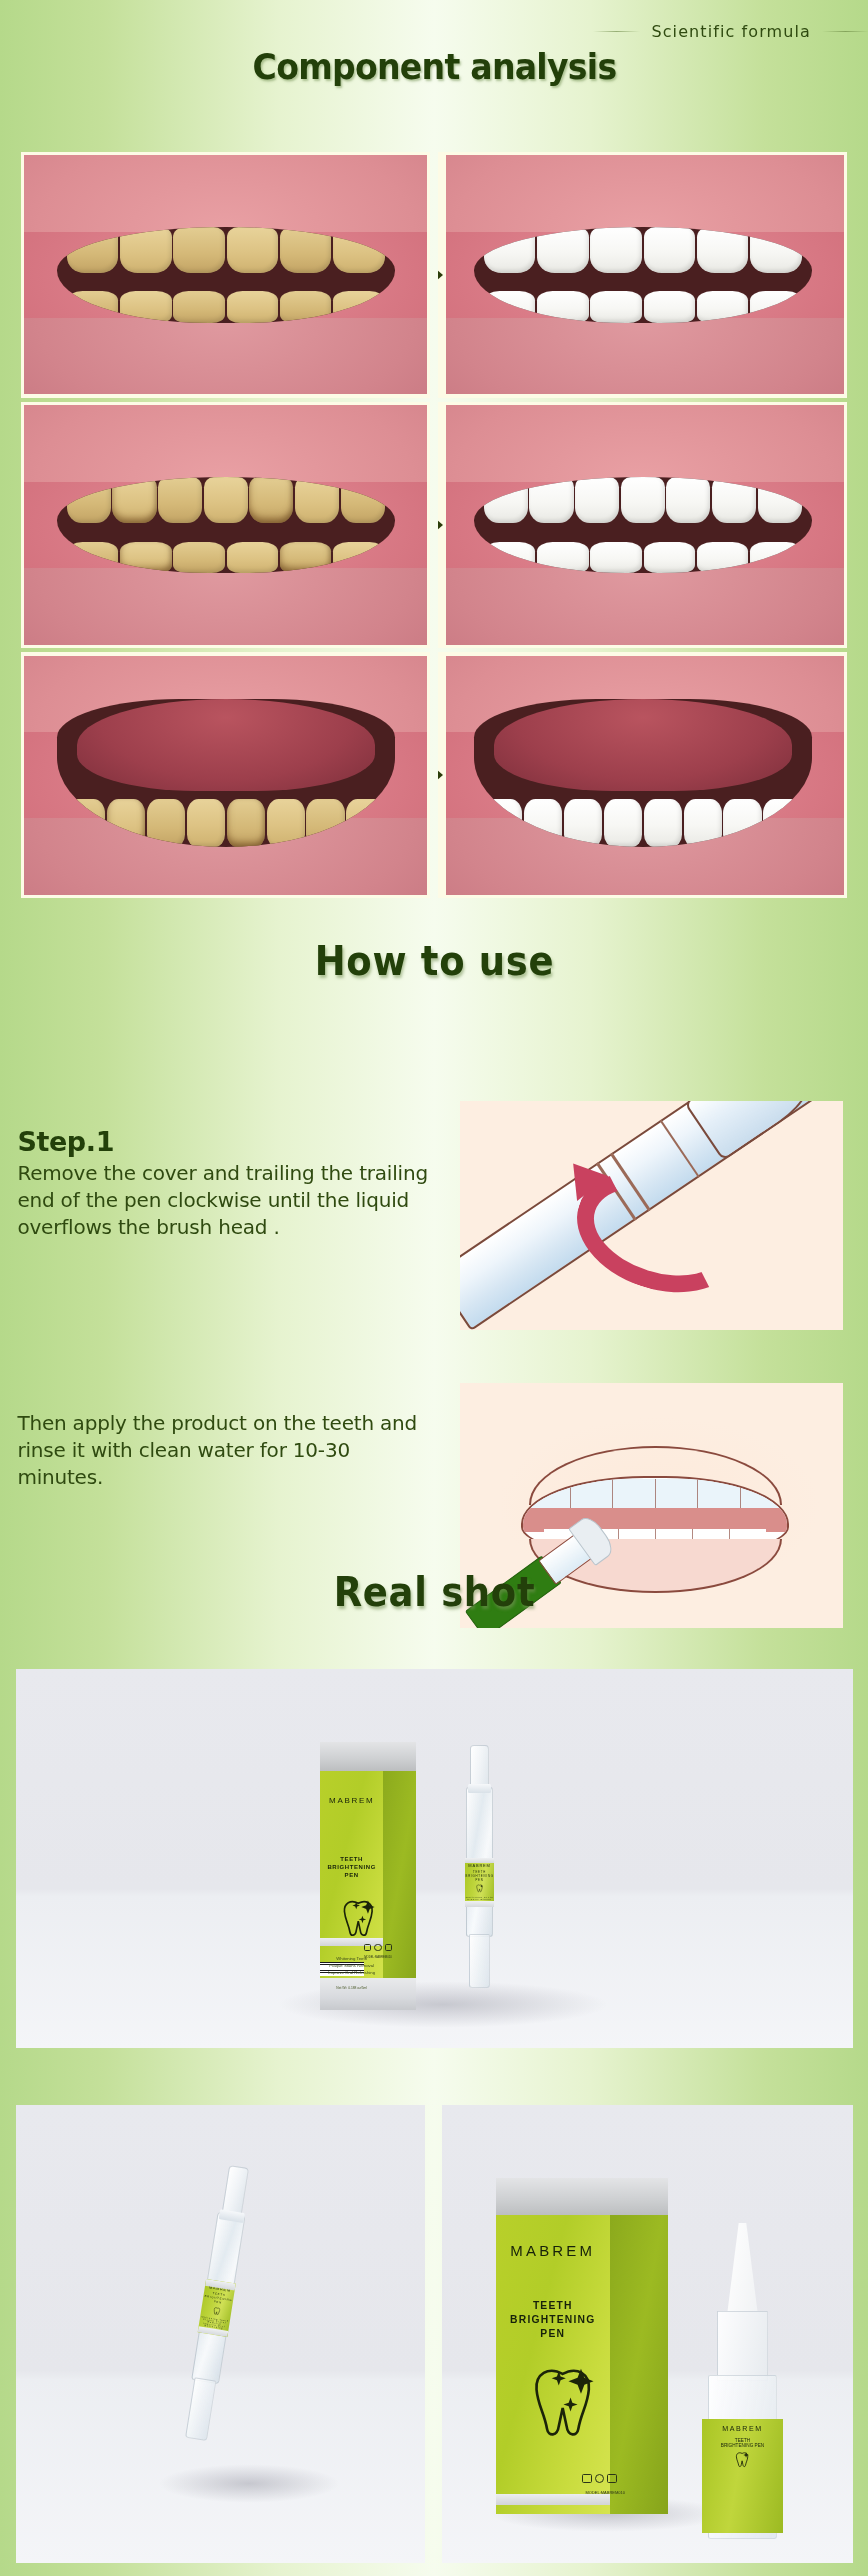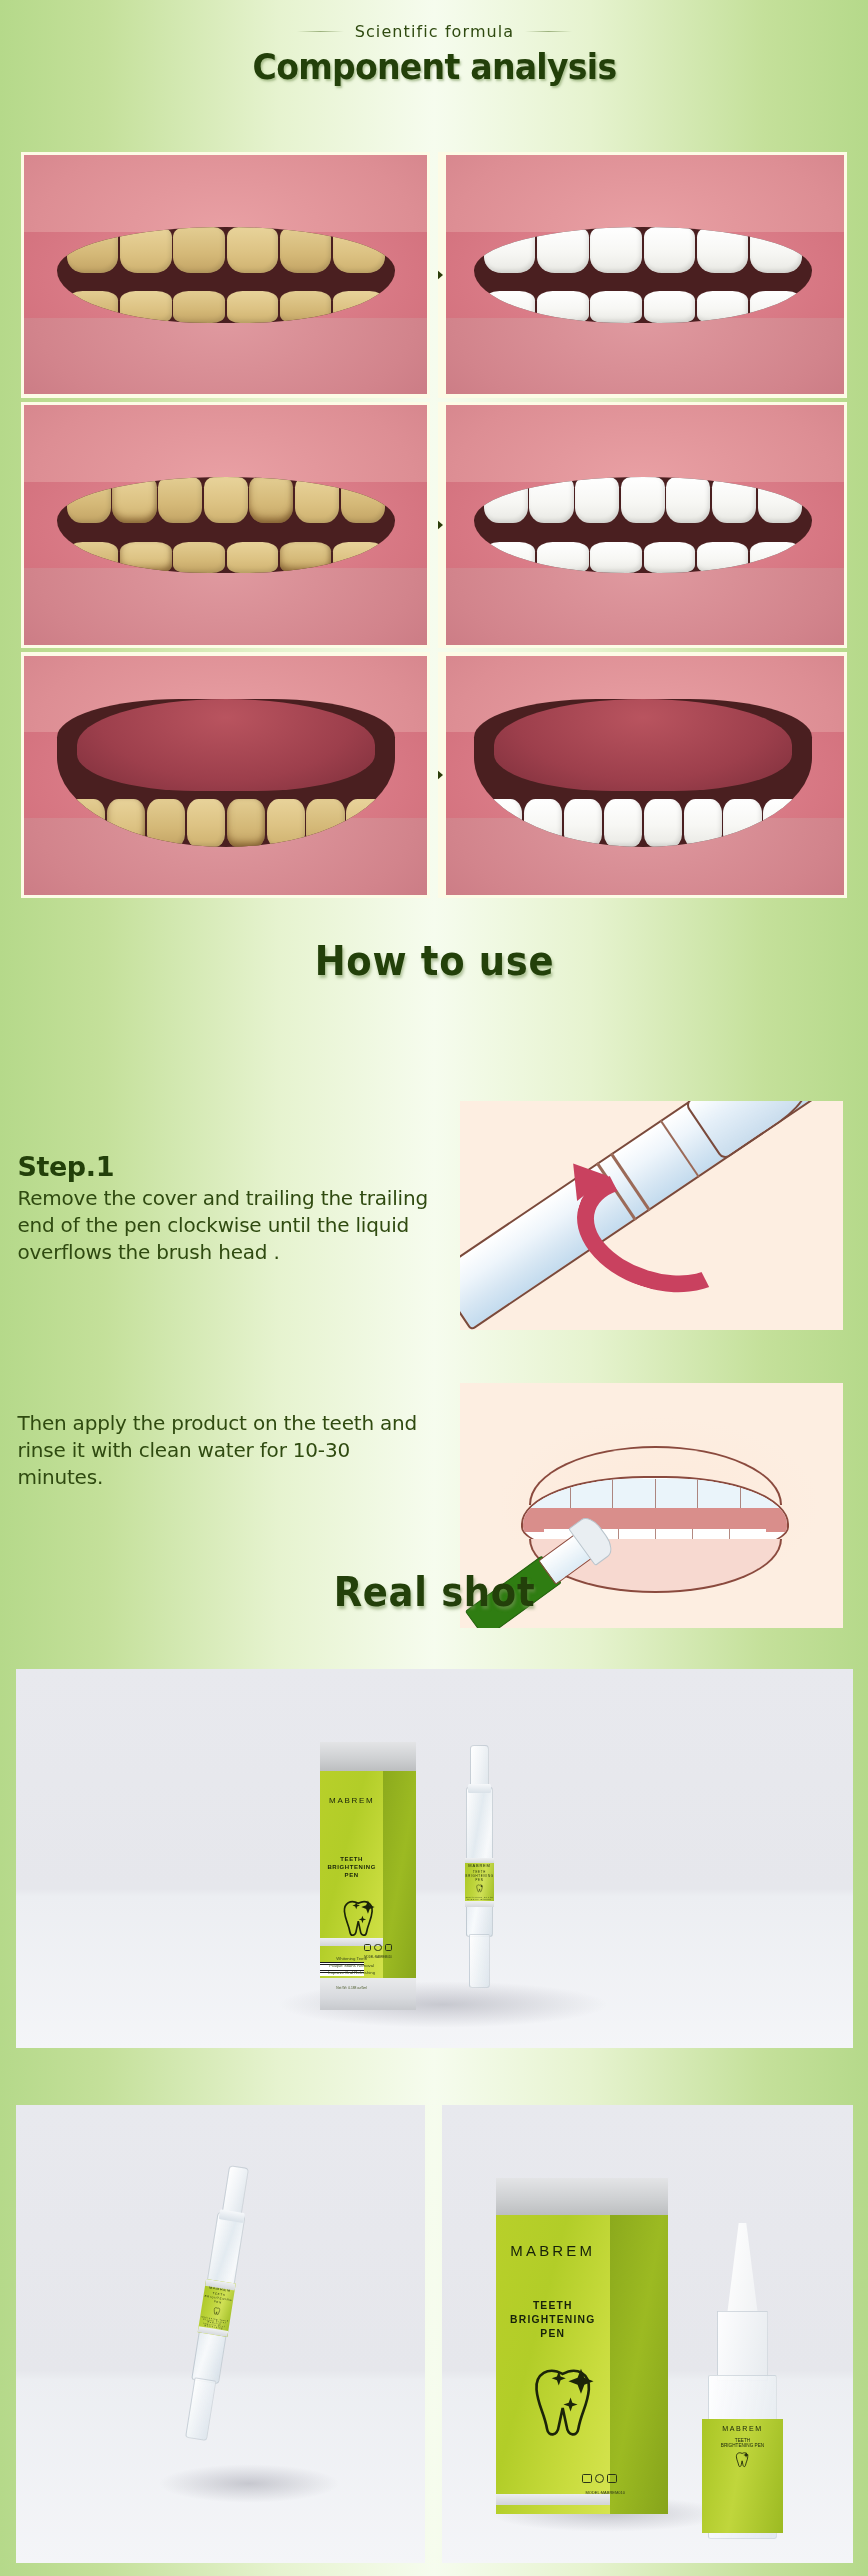--- a/index.html
+++ b/index.html
@@ -12,21 +12,21 @@
         #b5d98a 0%, #c4e09a 12%, #e6f3cf 32%, #f6fcee 50%,
         #e6f3cf 68%, #c4e09a 88%, #b5d98a 100%);
     overflow: hidden;
     position: relative;
   }
 
   
   .eyebrow-wrap {
     display: flex;
     align-items: center;
-    justify-content: center;
+    justify-content: flex-end;
     gap: 11px;
     padding-top: 22px;
   }
   .eyebrow-rule {
     width: 47px; height: 1.6px;
     background: linear-gradient(to right, rgba(90,120,50,0), rgba(90,120,50,.55), rgba(90,120,50,0));
   }
   .eyebrow-text {
     font-family: "DejaVu Sans", sans-serif;
     font-size: 16px;
@@ -589,21 +589,21 @@
           </div>
         </div>
       </div>
     </div>
   </div>
 </div>
 
 <div class="section-title howto-title">How to use</div>
 
 <div class="step-block">
-  <div class="step-text" style="top:1064px;">
+  <div class="step-text" style="top:1039px;">
     <div class="step-label">Step.1</div>
     <div class="step-body">Remove the cover and trailing the trailing end of the pen clockwise until the liquid overflows the brush head .</div>
   </div>
   <div class="step-illus" style="left:460px; top:1014px; width:383px; height:229px;">
     <div class="pen-rot">
       <div class="pen-body">
         <div class="pen-ring" style="left:46%"></div>
         <div class="pen-ring" style="left:50%"></div>
         <div class="pen-ring" style="left:64%"></div>
         <div class="pen-cap"></div>

